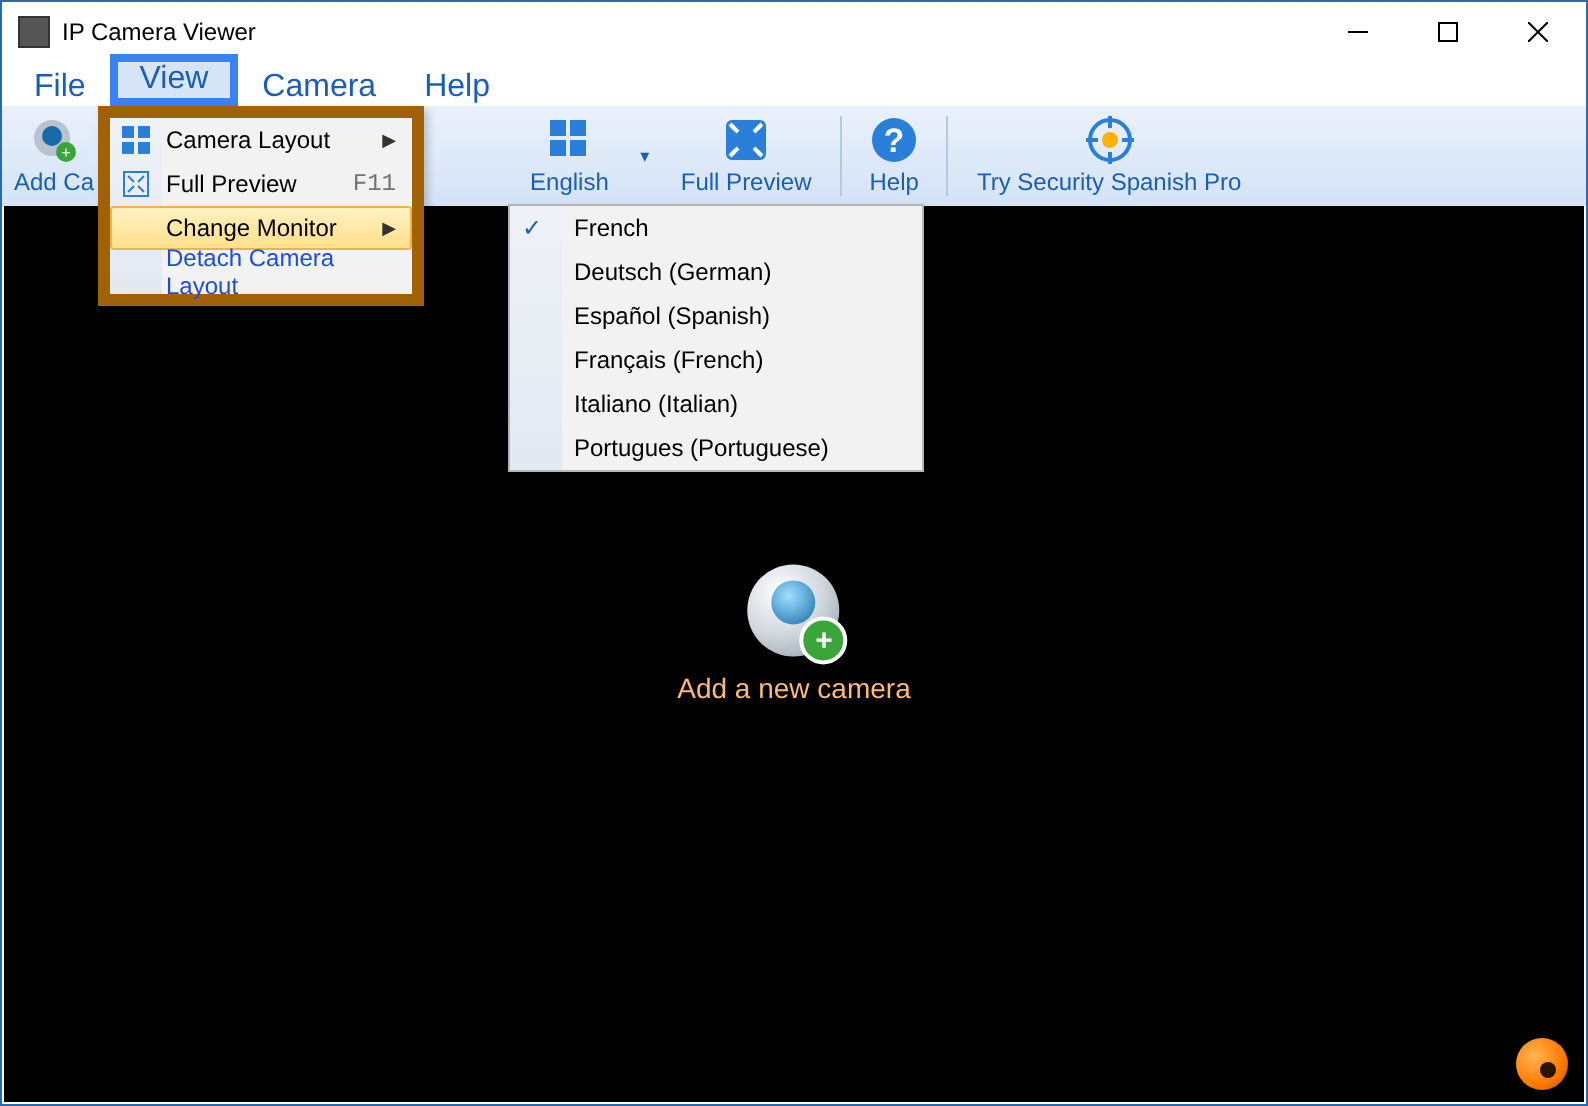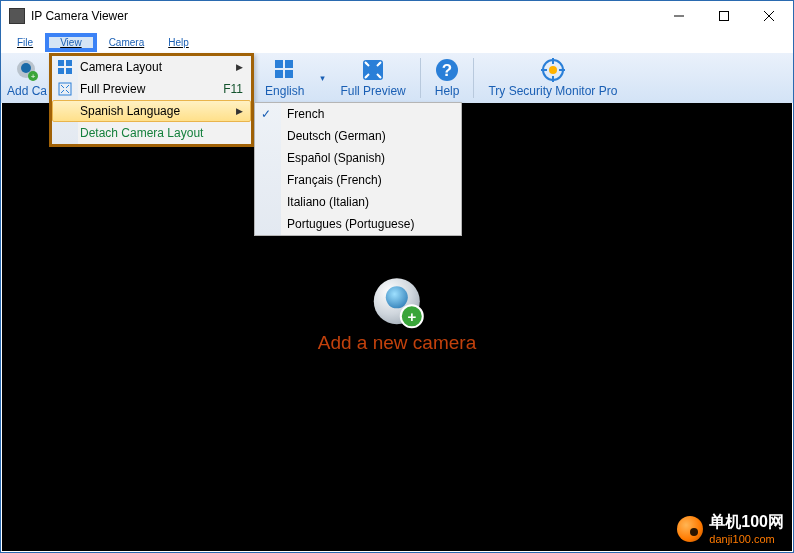--- a/index.html
+++ b/index.html
@@ -4,50 +4,50 @@
 <style>
 * { margin: 0; padding: 0; box-sizing: border-box; font-family: "Segoe UI", Tahoma, sans-serif; }
 body { width: 794px; height: 553px; border: 1px solid #2a6ab0; background: #fff; overflow: hidden; position: relative; }
 
 .titlebar { height: 30px; display: flex; align-items: center; padding: 0 2px 0 8px; background: #fff; }
 .titlebar .app-icon { width: 16px; height: 16px; margin-right: 6px; background: #555; display: inline-block; border: 1px solid #333; }
 .titlebar .title { font-size: 12px; color: #000; flex: 0 0 auto; }
 .titlebar .spacer { flex: 1; }
 .win-btn { width: 45px; height: 28px; display: flex; align-items: center; justify-content: center; font-size: 13px; color: #000; cursor: default; }
 
-.menubar { height: 22px; display: flex; align-items: center; padding: 0 4px; background: #fff; font-size: 10px; text-decoration: underline; }
+.menubar { height: 22px; display: flex; align-items: flex-end; padding: 0 4px; background: #fff; font-size: 16px; }
 .menu-item { padding: 0 12px; display: flex; align-items: center; color: #1a5fb4; cursor: default; }
 .menu-item.active { background: #d6e5f5; border: 4px solid #3b82f6; padding: 0 11px; }
 
 .toolbar { height: 50px; background: linear-gradient(#eaf1fb, #d3e3f6); display: flex; align-items: center; padding: 0 6px; gap: 14px; position: relative; }
 .tool-btn { display: flex; flex-direction: column; align-items: center; gap: 2px; font-size: 12px; color: #1a5fb4; cursor: default; }
 .tool-icon { width: 24px; height: 24px; }
 .tool-sep { width: 1px; height: 40px; background: #b8c9dd; }
 .tool-drop { width: 8px; height: 24px; display: flex; align-items: center; justify-content: center; color: #1a5fb4; font-size: 9px; }
 
-.submenu { position: absolute; left: 48px; top: 52px; width: 205px; background: #f2f2f2; border: 3px solid #a16207; box-shadow: 2px 2px 4px rgba(0,0,0,0.2); z-index: 10; }
+.submenu { position: absolute; left: 48px; top: 52px; width: 163px; background: #f2f2f2; border: 6px solid #a16207; box-shadow: 2px 2px 4px rgba(0,0,0,0.2); z-index: 10; }
 .submenu-row { height: 22px; display: flex; align-items: center; padding: 0 8px 0 28px; font-size: 12px; position: relative; cursor: default; }
 .submenu-row .row-icon { position: absolute; left: 5px; width: 16px; height: 16px; display: flex; align-items: center; justify-content: center; }
 .submenu-row .arrow { margin-left: auto; font-size: 9px; color: #333; }
-.submenu-row .shortcut { margin-left: auto; color: #14532d; }
+.submenu-row .shortcut { margin-left: auto; color: #737373; font-family: Liberation Mono, monospace; }
 .submenu-row.highlight { background: linear-gradient(#fff1c3, #ffe08a); border: 1px solid #e9b44c; border-radius: 2px; padding: 0 7px 0 27px; }
-.submenu-row.disabled { color: #15803d; }
+.submenu-row.disabled { color: #1d4ed8; }
 .iconbar { position: absolute; left: 0; top: 0; bottom: 0; width: 26px; background: linear-gradient(#eef2f7,#e3e9f1); }
 
 .langmenu { position: absolute; left: 253px; top: 101px; width: 208px; background: #f2f2f2; border: 1px solid #b5b5b5; box-shadow: 2px 2px 4px rgba(0,0,0,0.2); z-index: 11; }
 .langmenu .iconbar { width: 26px; }
 .lang-row { height: 22px; display: flex; align-items: center; padding: 0 8px 0 32px; font-size: 12px; position: relative; cursor: default; }
 .lang-row .check { position: absolute; left: 6px; font-size: 12px; color: #1a5fb4; }
 
 .viewport { position: absolute; left: 1px; right: 1px; top: 102px; bottom: 1px; background: #000; }
 .center-add { position: absolute; left: 50%; top: 50%; transform: translate(-50%,-64%); display: flex; flex-direction: column; align-items: center; gap: 8px; }
 .cam-icon { width: 46px; height: 46px; border-radius: 50%; background: radial-gradient(circle at 35% 30%, #fff, #cfd6dd 50%, #8a96a2); position: relative; }
 .cam-icon::before { content:""; position:absolute; left:50%; top:42%; transform:translate(-50%,-50%); width:22px; height:22px; border-radius:50%; background: radial-gradient(circle at 40% 35%, #9ee0ff, #1a6aa8); }
 .cam-icon::after { content:"+"; position:absolute; right:-4px; bottom:-4px; width:20px; height:20px; border-radius:50%; background:#3aa53a; color:#fff; font-weight:bold; font-size:15px; display:flex; align-items:center; justify-content:center; border:2px solid #fff; }
-.add-link { color: #c2410c; font-size: 19px; cursor: default; }
+.add-link { color: #fdba74; font-size: 14px; cursor: default; }
 
 .watermark { position: absolute; right: 8px; bottom: 6px; display: flex; align-items: center; gap: 6px; color: #fff; font-size: 13px; }
 .watermark .logo { width: 26px; height: 26px; border-radius: 50%; background: radial-gradient(circle at 35% 35%, #ffb554, #ff7a00 60%, #b24e00); position: relative; }
 .watermark .logo::after { content:""; position:absolute; left:48%; top:48%; width:8px; height:8px; border-radius:50%; background:#2a1400; }
 .watermark .cn { font-size: 16px; font-weight: bold; }
 .watermark .url { font-size: 11px; color: #ff7a00; }
 
 svg { display: block; }
 </style>
 </head>
@@ -123,21 +123,21 @@
   <div class="tool-sep"></div>
   <div class="tool-btn">
     <svg class="tool-icon" viewBox="0 0 24 24">
         <circle cx="12" cy="12" r="10" fill="none" stroke="#2a7fd8" stroke-width="2"></circle>
         <circle cx="12" cy="12" r="4" fill="#ffb300"></circle>
         <line x1="12" y1="0" x2="12" y2="6" stroke="#2a7fd8" stroke-width="2"></line>
         <line x1="12" y1="18" x2="12" y2="24" stroke="#2a7fd8" stroke-width="2"></line>
         <line x1="0" y1="12" x2="6" y2="12" stroke="#2a7fd8" stroke-width="2"></line>
         <line x1="18" y1="12" x2="24" y2="12" stroke="#2a7fd8" stroke-width="2"></line>
       </svg>
-    <span>Try Security Monitor Pro</span>
+    <span>Try Security Spanish Pro</span>
   </div>
 </div>
 
 <div class="submenu">
   <div class="iconbar"></div>
   <div class="submenu-row">
     <span class="row-icon">
       <svg width="14" height="14" viewBox="0 0 14 14">
           <rect x="0" y="0" width="6" height="6" fill="#2a7fd8"></rect>
           <rect x="8" y="0" width="6" height="6" fill="#2a7fd8"></rect>
@@ -152,21 +152,21 @@
     <span class="row-icon">
       <svg width="14" height="14" viewBox="0 0 14 14">
           <rect x="1" y="1" width="12" height="12" fill="none" stroke="#2a7fd8"></rect>
           <path d="M3 3 L6 6 M11 3 L8 6 M3 11 L6 8 M11 11 L8 8" stroke="#2a7fd8"></path>
         </svg>
     </span>
     <span>Full Preview</span>
     <span class="shortcut">F11</span>
   </div>
   <div class="submenu-row highlight">
-    <span>Spanish Language</span>
+    <span>Change Monitor</span>
     <span class="arrow">▶</span>
   </div>
   <div class="submenu-row disabled">
     <span>Detach Camera Layout</span>
   </div>
 </div>
 
 <div class="langmenu">
   <div class="iconbar"></div>
   <div id="lang-container">
@@ -192,18 +192,14 @@
     </div>
 </div>
 
 <div class="viewport">
   <div class="center-add">
     <div class="cam-icon"></div>
     <span class="add-link">Add a new camera</span>
   </div>
   <div class="watermark">
     <span class="logo"></span>
-    <div>
-      <div class="cn">单机100网</div>
-      <div class="url">danji100.com</div>
-    </div>
   </div>
 </div>
 
 </body></html>

